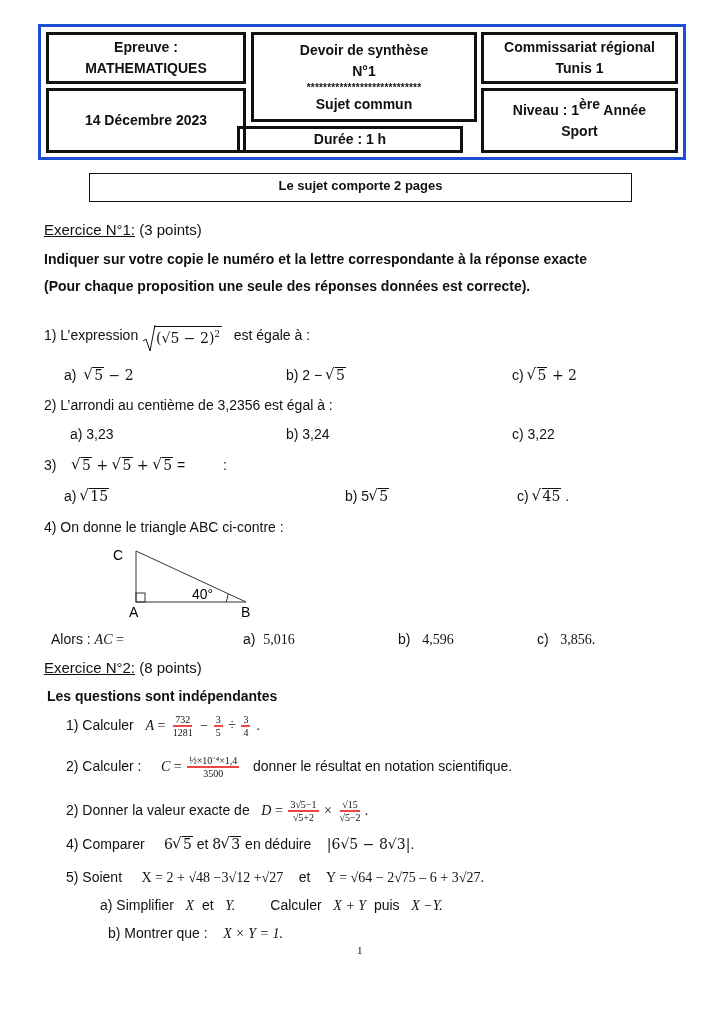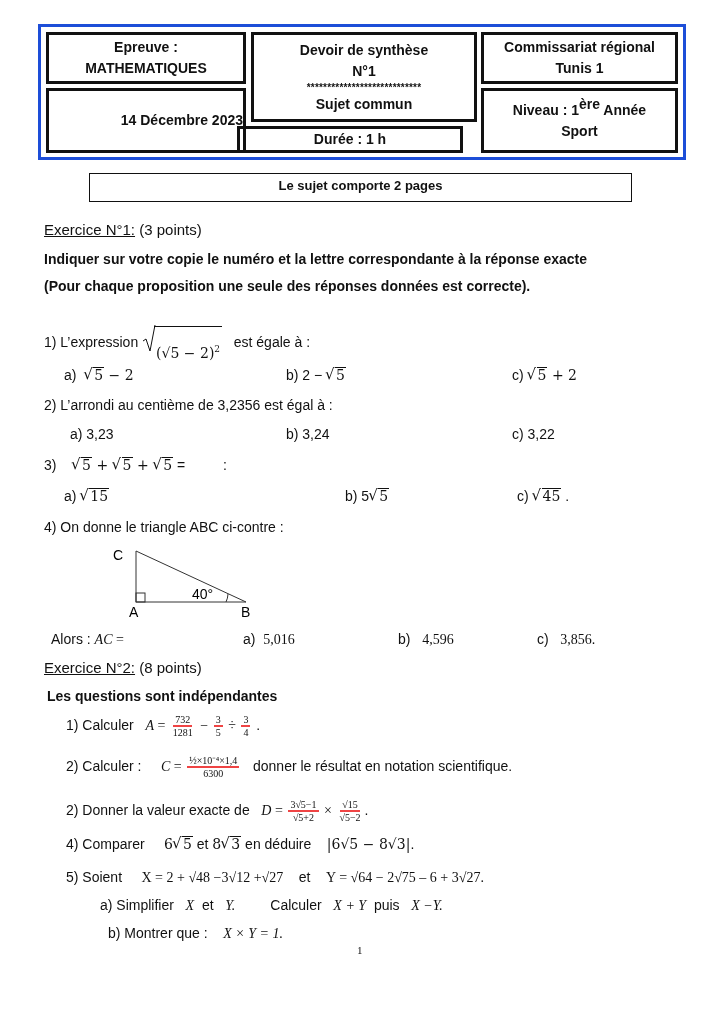--- a/index.html
+++ b/index.html
@@ -25,40 +25,40 @@
   .line { position: absolute; font-size: 14px; white-space: nowrap; }
   .ex-title { font-weight: normal; font-size: 15px; }
   .ex-title u { text-decoration: underline; }
   .bold { font-weight: bold; }
 
   .sqrt { display: inline-block; position: relative; padding-left: 9px; }
   .sqrt::before { content: "√"; position: absolute; left: -1px; top: -2px; font-size: 15px; }
   .sqrt > .rad { border-top: 1px solid #111; padding: 0 1px; display: inline-block; line-height: 15px; }
   .bigsqrt { display: inline-block; position: relative; padding-left: 12px; vertical-align: middle; }
   .bigsqrt svg { position: absolute; left: 0; top: -3px; }
-  .bigsqrt .rad { border-top: 1px solid #111; padding: 17px 2px 0 2px; display: inline-block; }
+  .bigsqrt .rad { border-top: 1px solid #111; padding: 2px 2px 0 2px; display: inline-block; }
 
   .frac { display: inline-flex; flex-direction: column; align-items: center; vertical-align: middle;
           font-family: "Liberation Serif", serif; font-size: 10px; line-height: 11px; margin: 0 2px; }
   .frac .num { border-bottom: 2px solid #ef4444; padding: 0 2px; }
   .frac .den { padding: 0 2px; }
 
   .tri { position: absolute; left: 100px; top: 540px; }
   .pagenum { position: absolute; left: 357px; top: 944px; font-size: 11px;
              font-family: "Liberation Serif", serif; }
 </style>
 </head>
 <body>
 
 <div class="hdr-outer">
   <div class="cell" style="left:5px;top:5px;width:200px;height:52px;">
     <span>Epreuve :</span>
     <span>MATHEMATIQUES</span>
   </div>
-  <div class="cell" style="left:5px;top:61px;width:200px;height:65px;align-items:flex-end;">
+  <div class="cell" style="left:5px;top:61px;width:200px;height:65px;">
     <span>14 Décembre 2023</span>
   </div>
   <div class="cell" style="left:210px;top:5px;width:226px;height:90px;justify-content:flex-start;padding-top:5px;">
     <span>Devoir de synthèse</span>
     <span>N°1</span>
     <span class="stars">****************************</span>
     <span style="">Sujet commun</span>
   </div>
   <div class="cell" style="left:196px;top:99px;width:226px;height:27px;">
     <span>Durée : 1 h</span>
@@ -165,21 +165,21 @@
       <span class="num">3</span>
       <span class="den">4</span>
     </span><span> .</span>
 </div>
 
 <div class="line" style="left:66px;top:755px;">
   <span>2)  Calculer :</span>&nbsp;&nbsp;&nbsp;&nbsp;
   <span class="mi">C</span><span class="mn"> = </span>
   <span class="frac">
       <span class="num">½×10⁻⁴×1,4</span>
-      <span class="den">6300</span>
+      <span class="den">3500</span>
     </span>
   &nbsp;&nbsp;<span>donner le résultat en notation scientifique.</span>
 </div>
 
 <div class="line" style="left:66px;top:799px;">
   <span>2)  Donner la valeur exacte de</span>&nbsp;&nbsp;
   <span class="mi">D</span><span class="mn"> = </span>
   <span class="frac">
       <span class="num">3√5−1</span>
       <span class="den">√5+2</span>

